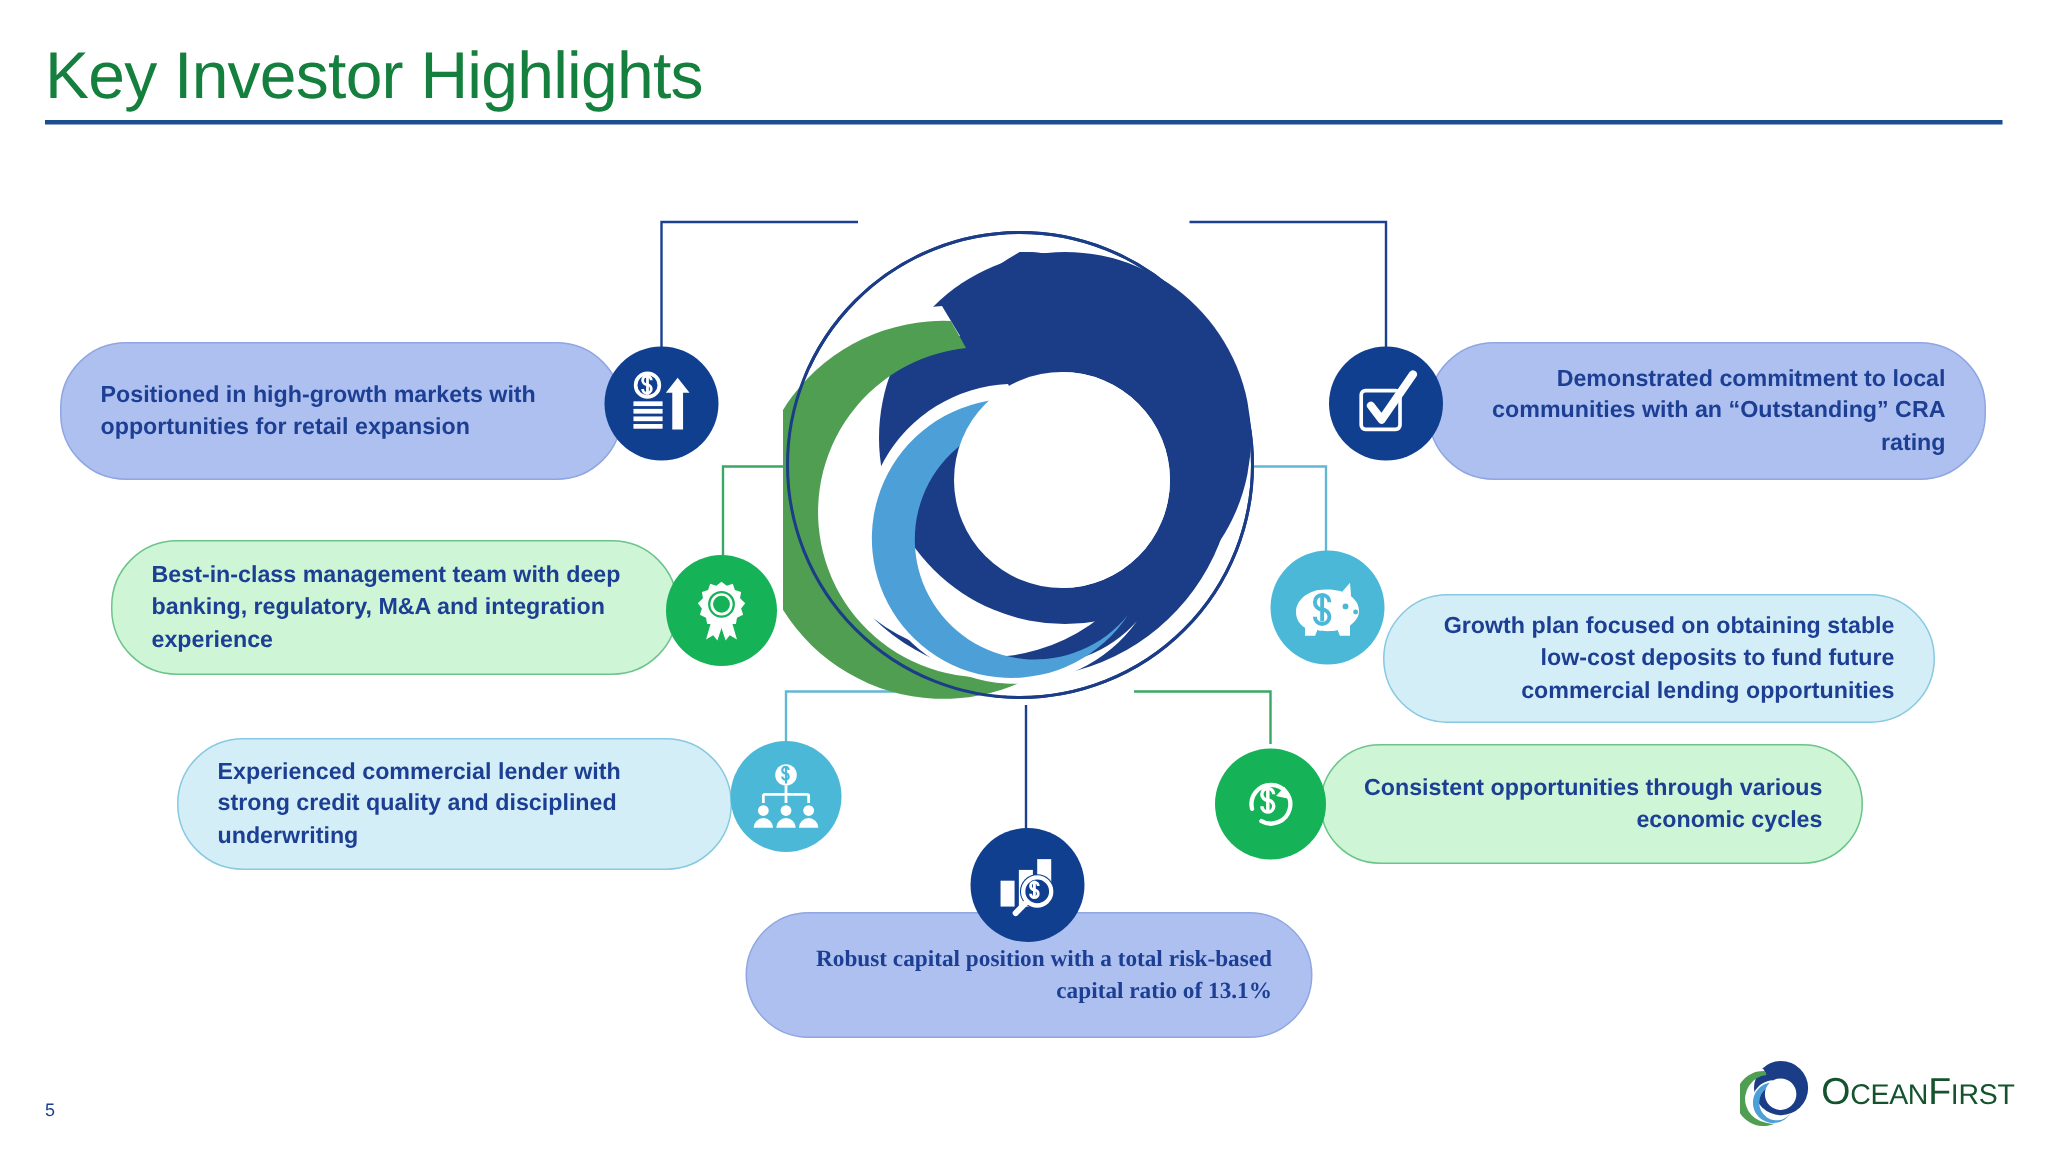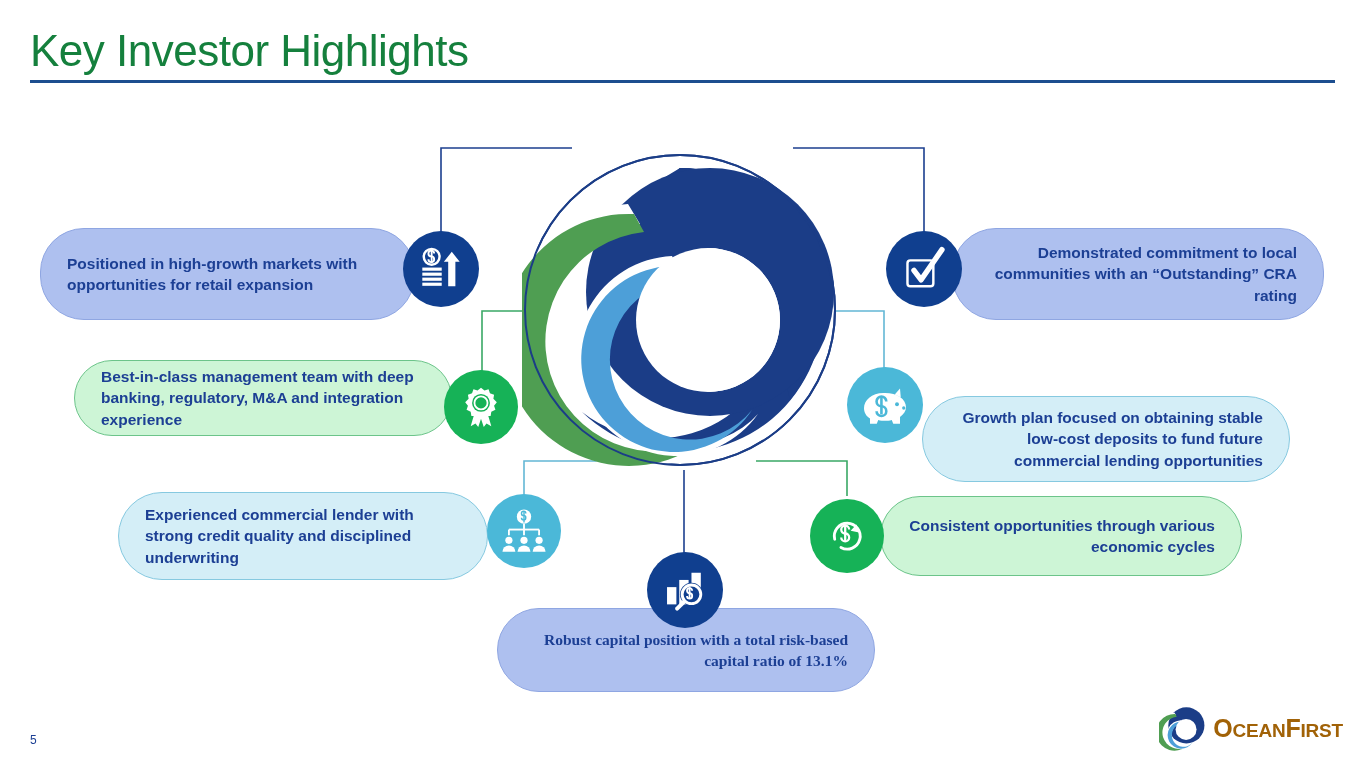--- a/index.html
+++ b/index.html
@@ -106,22 +106,22 @@
   #footer-logo {
     position: absolute;
     right: 22px;
     top: 705px;
     display: flex;
     align-items: center;
     gap: 8px;
   }
   #footer-logo-text {
     font-size: 25px;
-    font-weight: bold;
-    color: #a16207;
+    font-weight: normal;
+    color: #14532d;
     letter-spacing: -0.2px;
     line-height: 1;
     text-align: right;
   }
   #footer-logo-text .cap { font-size: 25px; }
   #footer-logo-text .sm  { font-size: 19px; }
 </style>
 </head>
 <body>
 
@@ -189,21 +189,21 @@
       <path d="M22.5 10.5 a4 4 0 1 0 -4 4 a4 4 0 1 1 -4 4" fill="none" stroke="#ffffff" stroke-width="2.6"></path>
       <line x1="19" y1="6" x2="19" y2="24" stroke="#ffffff" stroke-width="2.6"></line>
       <rect x="6" y="30" width="27" height="4.4" fill="#ffffff"></rect>
       <rect x="6" y="37" width="27" height="4.4" fill="#ffffff"></rect>
       <rect x="6" y="44" width="27" height="4.4" fill="#ffffff"></rect>
       <rect x="6" y="51" width="27" height="4.4" fill="#ffffff"></rect>
       <path d="M47 8 L58 22 L52 22 L52 56 L42 56 L42 22 L36 22 Z" fill="#ffffff"></path>
     </svg>
   </div>
 
-  <div class="callout pill-mint" style="left:74px; top:360px; width:378px; height:76px;">
+  <div class="callout pill-mint" style="left:74px; top:360px; width:378px; height:90px;">
     <div class="callout-text align-left">Best-in-class management team with deep banking, regulatory, M&amp;A and integration experience</div>
   </div>
   <div class="icon-badge badge-green" style="left:444px; top:370px; width:74px; height:74px;">
     <svg viewBox="0 0 64 64" width="44" height="44" xmlns="http://www.w3.org/2000/svg">
       <path d="M32 4 L37 8 L43 6 L45 12 L51 14 L50 20 L55 25 L51 30 L53 36 L47 39 L46 45 L40 45 L36 50 L32 47 L28 50 L24 45 L18 45 L17 39 L11 36 L13 30 L9 25 L14 20 L13 14 L19 12 L21 6 L27 8 Z" fill="#ffffff"></path>
       <circle cx="32" cy="26" r="13" fill="#16b257"></circle>
       <circle cx="32" cy="26" r="9.5" fill="none" stroke="#ffffff" stroke-width="2.6"></circle>
       <path d="M22 43 L17 60 L24 56 L28 61 L33 46 Z" fill="#ffffff"></path>
       <path d="M42 43 L47 60 L40 56 L36 61 L31 46 Z" fill="#ffffff"></path>
     </svg>

